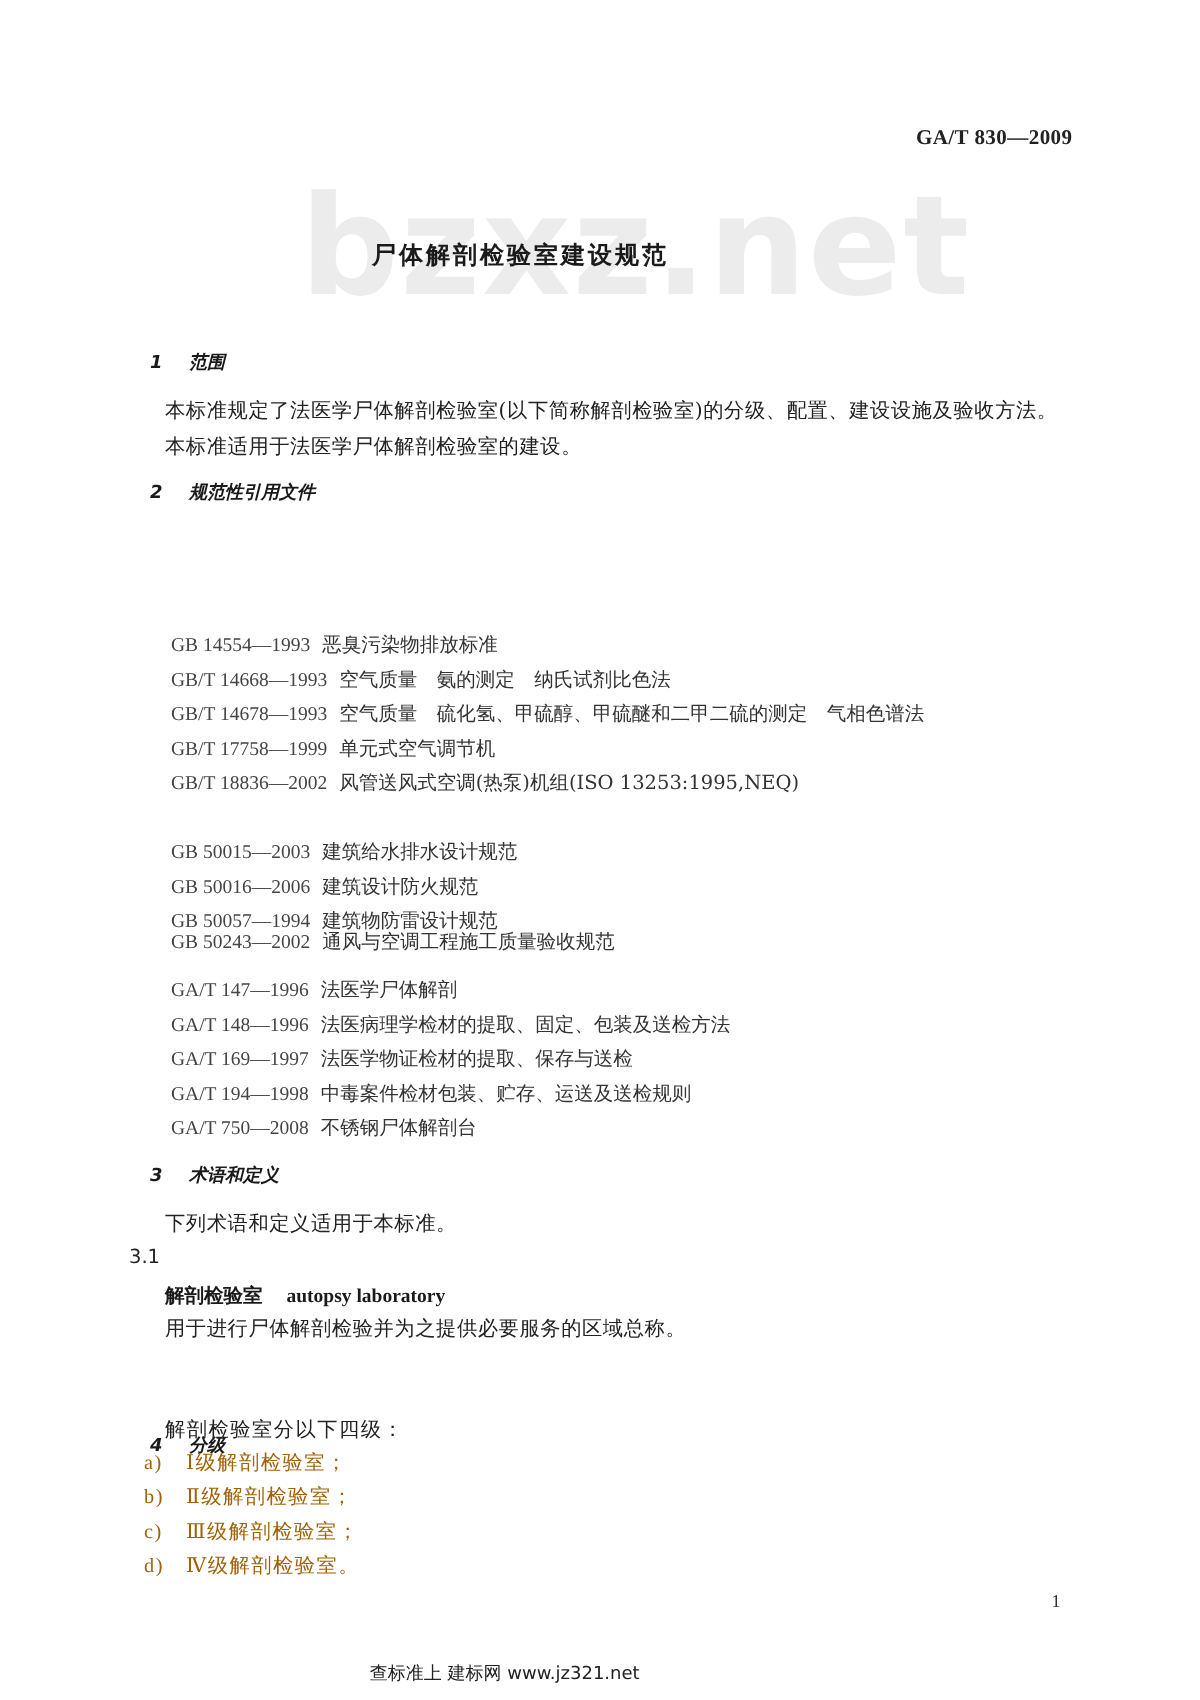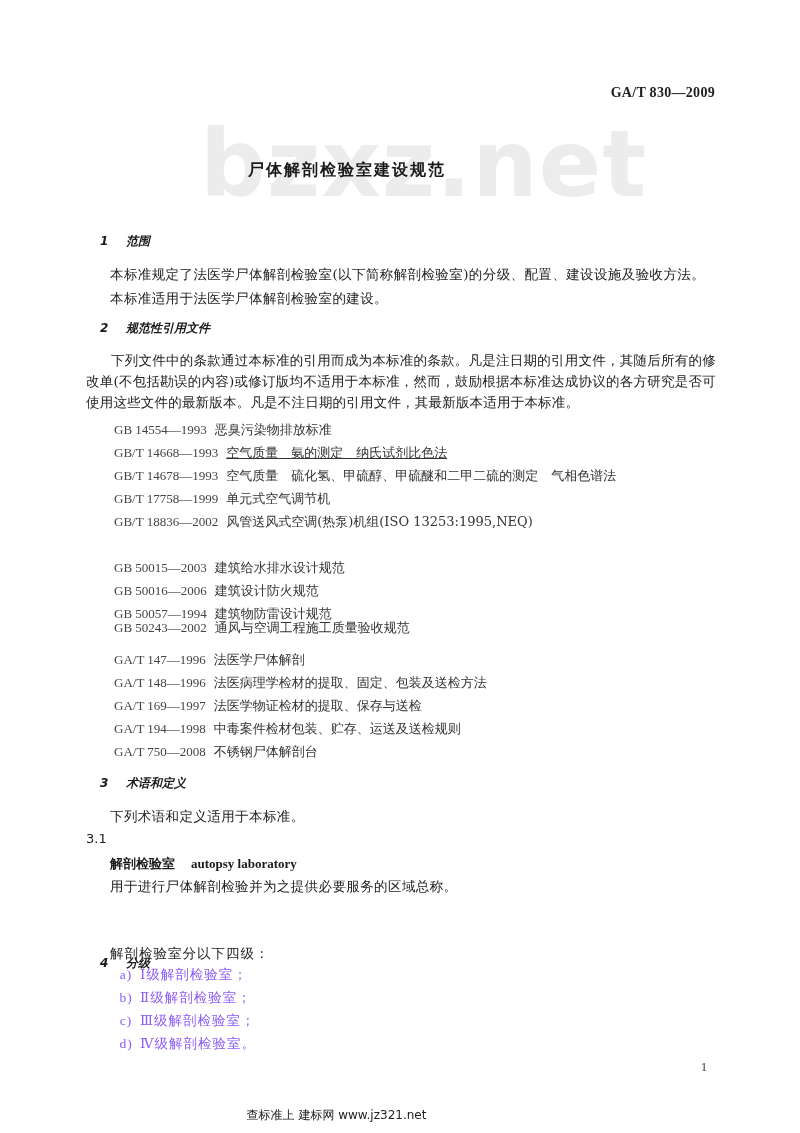--- a/index.html
+++ b/index.html
@@ -120,25 +120,24 @@
       font-size: 13px;
       font-weight: bold;
       color: #1a1a1a;
     }
     .term .en {
       margin-left: 16px;
       font-family: "Liberation Serif", "DejaVu Serif", serif;
     }
     .list-item {
       position: absolute;
-      left: 112px;
+      left: 96px;
       font-size: 13.5px;
-      color: #8b5cf6;
+      color: #a16207;
       letter-spacing: 1px;
-      text-align: center;
     }
     .list-item .marker {
       display: inline-block;
       width: 28px;
       font-family: "Liberation Serif", "DejaVu Serif", serif;
     }
     .page-num {
       position: absolute;
       right: 93px;
       top: 1060px;
@@ -169,24 +168,23 @@
 
   <div class="sec-heading" style="top:233px;">
     <span class="num">1</span><span>范围</span>
   </div>
   <div class="para indent" style="top:264px;">本标准规定了法医学尸体解剖检验室(以下简称解剖检验室)的分级、配置、建设设施及验收方法。</div>
   <div class="para indent" style="top:288px;">本标准适用于法医学尸体解剖检验室的建设。</div>
 
   <div class="sec-heading" style="top:320px;">
     <span class="num">2</span><span>规范性引用文件</span>
   </div>
-  <div class="para-block" style="top:350px;">下列文件中的条款通过本标准的引用而成为本标准的条款。凡是注日期的引用文件，其随后所有的修改单(不包括勘误的内容)或修订版均不适用于本标准，然而，鼓励根据本标准达成协议的各方研究是否可使用这些文件的最新版本。凡是不注日期的引用文件，其最新版本适用于本标准。</div>
 
   <div class="ref-row" style="top:420px;"><span class="code">GB 14554—1993</span><span class="title">恶臭污染物排放标准</span></div>
-  <div class="ref-row" style="top:443px;text-decoration:underline;"><span class="code">GB/T 14668—1993</span><span class="title">空气质量　氨的测定　纳氏试剂比色法</span></div>
+  <div class="ref-row" style="top:443px;"><span class="code">GB/T 14668—1993</span><span class="title">空气质量　氨的测定　纳氏试剂比色法</span></div>
   <div class="ref-row" style="top:466px;"><span class="code">GB/T 14678—1993</span><span class="title">空气质量　硫化氢、甲硫醇、甲硫醚和二甲二硫的测定　气相色谱法</span></div>
   <div class="ref-row" style="top:489px;"><span class="code">GB/T 17758—1999</span><span class="title">单元式空气调节机</span></div>
   <div class="ref-row" style="top:512px;"><span class="code">GB/T 18836—2002</span><span class="title">风管送风式空调(热泵)机组(ISO 13253:1995,NEQ)</span></div>
   <div class="ref-row" style="top:558px;"><span class="code">GB 50015—2003</span><span class="title">建筑给水排水设计规范</span></div>
   <div class="ref-row" style="top:581px;"><span class="code">GB 50016—2006</span><span class="title">建筑设计防火规范</span></div>
   <div class="ref-row" style="top:604px;"><span class="code">GB 50057—1994</span><span class="title">建筑物防雷设计规范</span></div>
   <div class="ref-row" style="top:618px;text-align:right;"><span class="code">GB 50243—2002</span><span class="title">通风与空调工程施工质量验收规范</span></div>
   <div class="ref-row" style="top:650px;"><span class="code">GA/T 147—1996</span><span class="title">法医学尸体解剖</span></div>
   <div class="ref-row" style="top:673px;"><span class="code">GA/T 148—1996</span><span class="title">法医病理学检材的提取、固定、包装及送检方法</span></div>
   <div class="ref-row" style="top:696px;"><span class="code">GA/T 169—1997</span><span class="title">法医学物证检材的提取、保存与送检</span></div>

